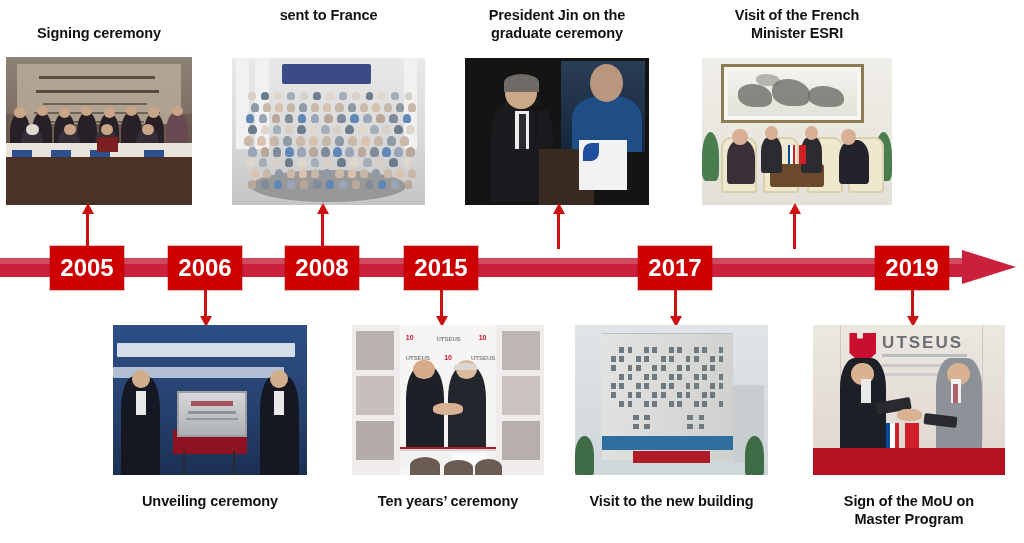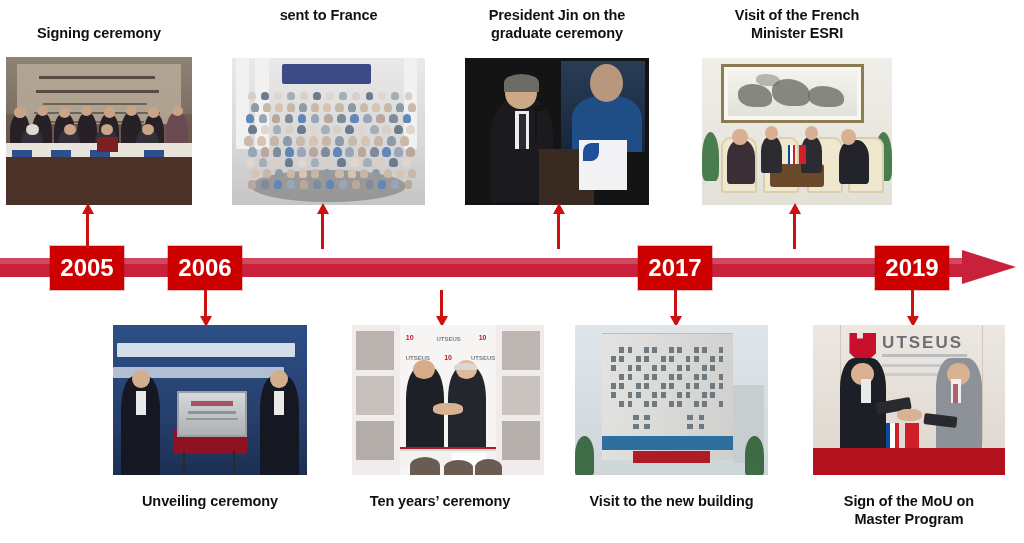--- a/index.html
+++ b/index.html
@@ -427,20 +427,26 @@
   <div id="bar"></div>
   <div id="bar-sheen"></div>
   <div id="arrowhead"></div>
 
   <div class="year-box" style="left:50px;text-align:center;">
     <span>2005</span>
   </div>
   <div class="year-box" style="left:168px;">
     <span>2006</span>
   </div>
+  <div class="year-box" style="left:285px;">
+    <span>2008</span>
+  </div>
+  <div class="year-box" style="left:404px;">
+    <span>2015</span>
+  </div>
   <div class="year-box" style="left:638px;">
     <span>2017</span>
   </div>
   <div class="year-box" style="left:875px;">
     <span>2019</span>
   </div>
 
   <div class="conn" style="left:86px;top:213px;height:36px;"></div>
   <div class="conn-head up" style="left:81.5px;top:203px;"></div>
 
@@ -631,21 +637,21 @@
       <div class="mu-flag" style="left:38%;background:linear-gradient(90deg,#0a4a9e 33%,#ffffff 33% 66%,#cf2027 66%);"></div>
       <div class="mu-flag" style="left:48%;background:#cf2027;"></div>
       <div class="mu-table"></div>
     </div>
   </div>
 
   <div class="caption" style="left:113px;top:492px;width:194px;">
     <div>Unveiling ceremony</div>
   </div>
 
-  <div class="caption" style="left:344px;top:492px;width:192px;">
+  <div class="caption" style="left:352px;top:492px;width:192px;">
     <div>Ten years’ ceremony</div>
   </div>
 
   <div class="caption" style="left:575px;top:492px;width:193px;">
     <div>Visit to the new building</div>
   </div>
 
   <div class="caption" style="left:813px;top:492px;width:192px;">
     <div>Sign of the MoU on</div>
     <div>Master Program</div>

